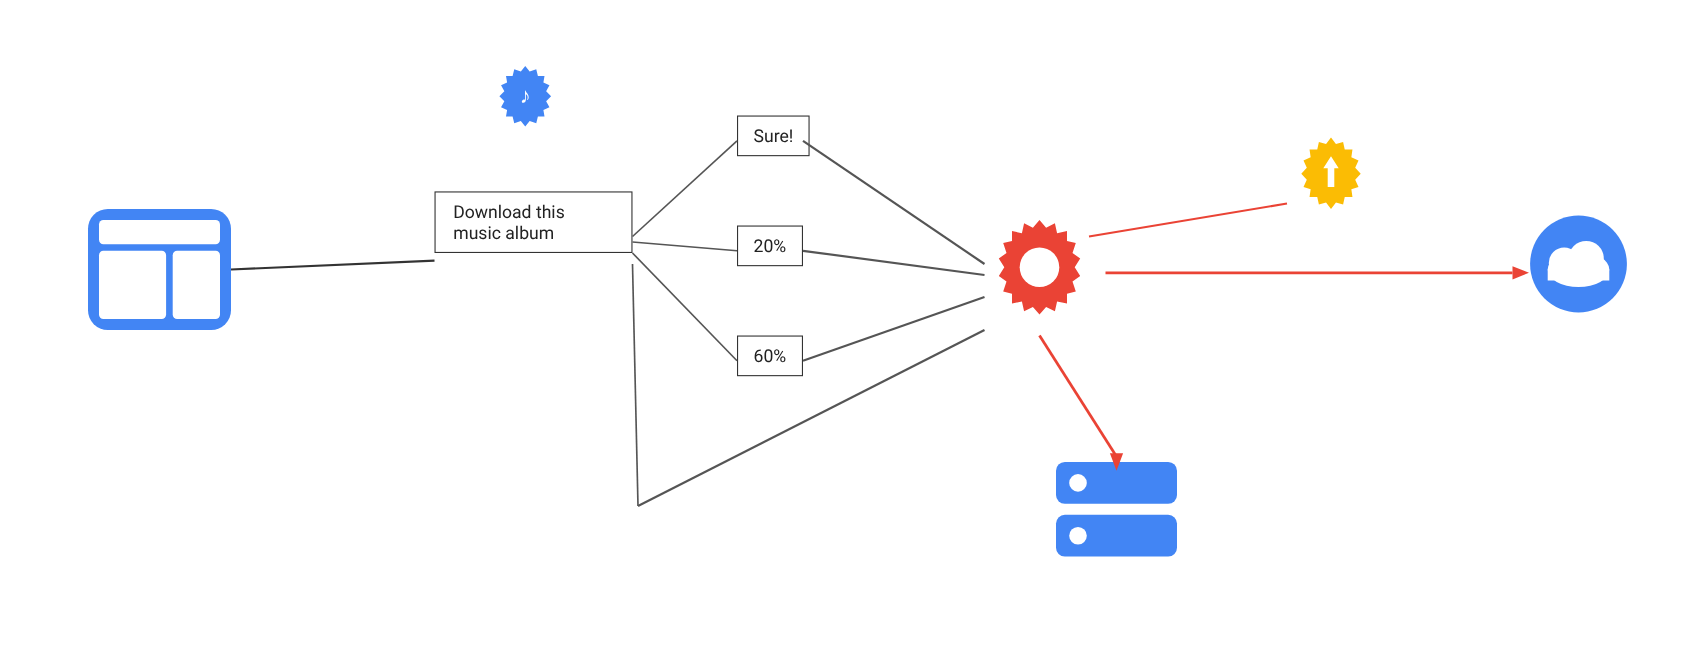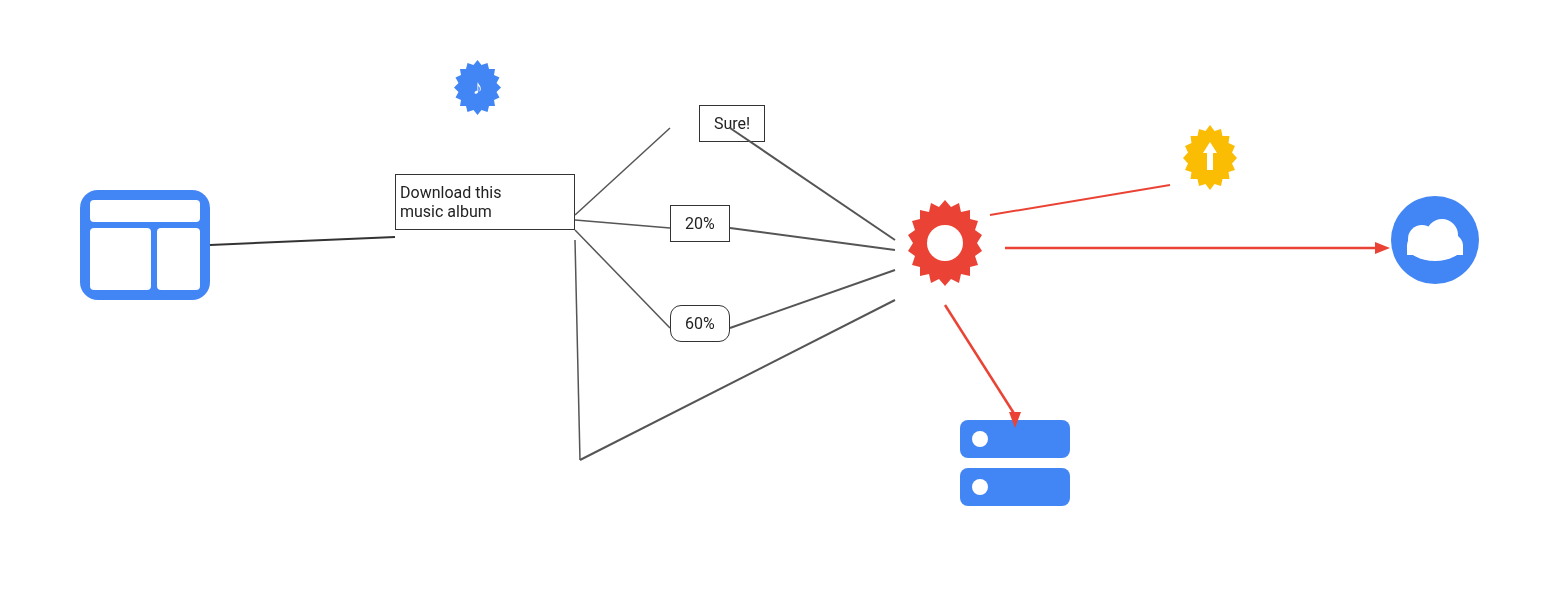--- a/index.html
+++ b/index.html
@@ -78,51 +78,49 @@
       padding: 8px 14px;
       font-size: 16px;
       font-weight: 400;
       color: #222;
       white-space: nowrap;
     }
     .text-box-multiline {
       position: absolute;
       background: white;
       border: 1.5px solid #333;
-      padding: 8px 4px;
+      padding: 8px 16px;
       font-size: 16px;
       font-weight: 400;
       color: #222;
     }
 
     
     .download-album-box {
       left: 395px;
       top: 174px;
       width: 180px;
     }
 
     
     .sure-box {
       left: 670px;
       top: 105px;
-      margin-left: 29px;
     }
 
     
     .twenty-box {
       left: 670px;
       top: 205px;
     }
 
     
     .sixty-box {
       left: 670px;
       top: 305px;
-      border-radius: 11px;
     }
 
     
     .complete-box {
       left: 330px;
       top: 430px;
     }
 
     
     .gear-icon-container {

